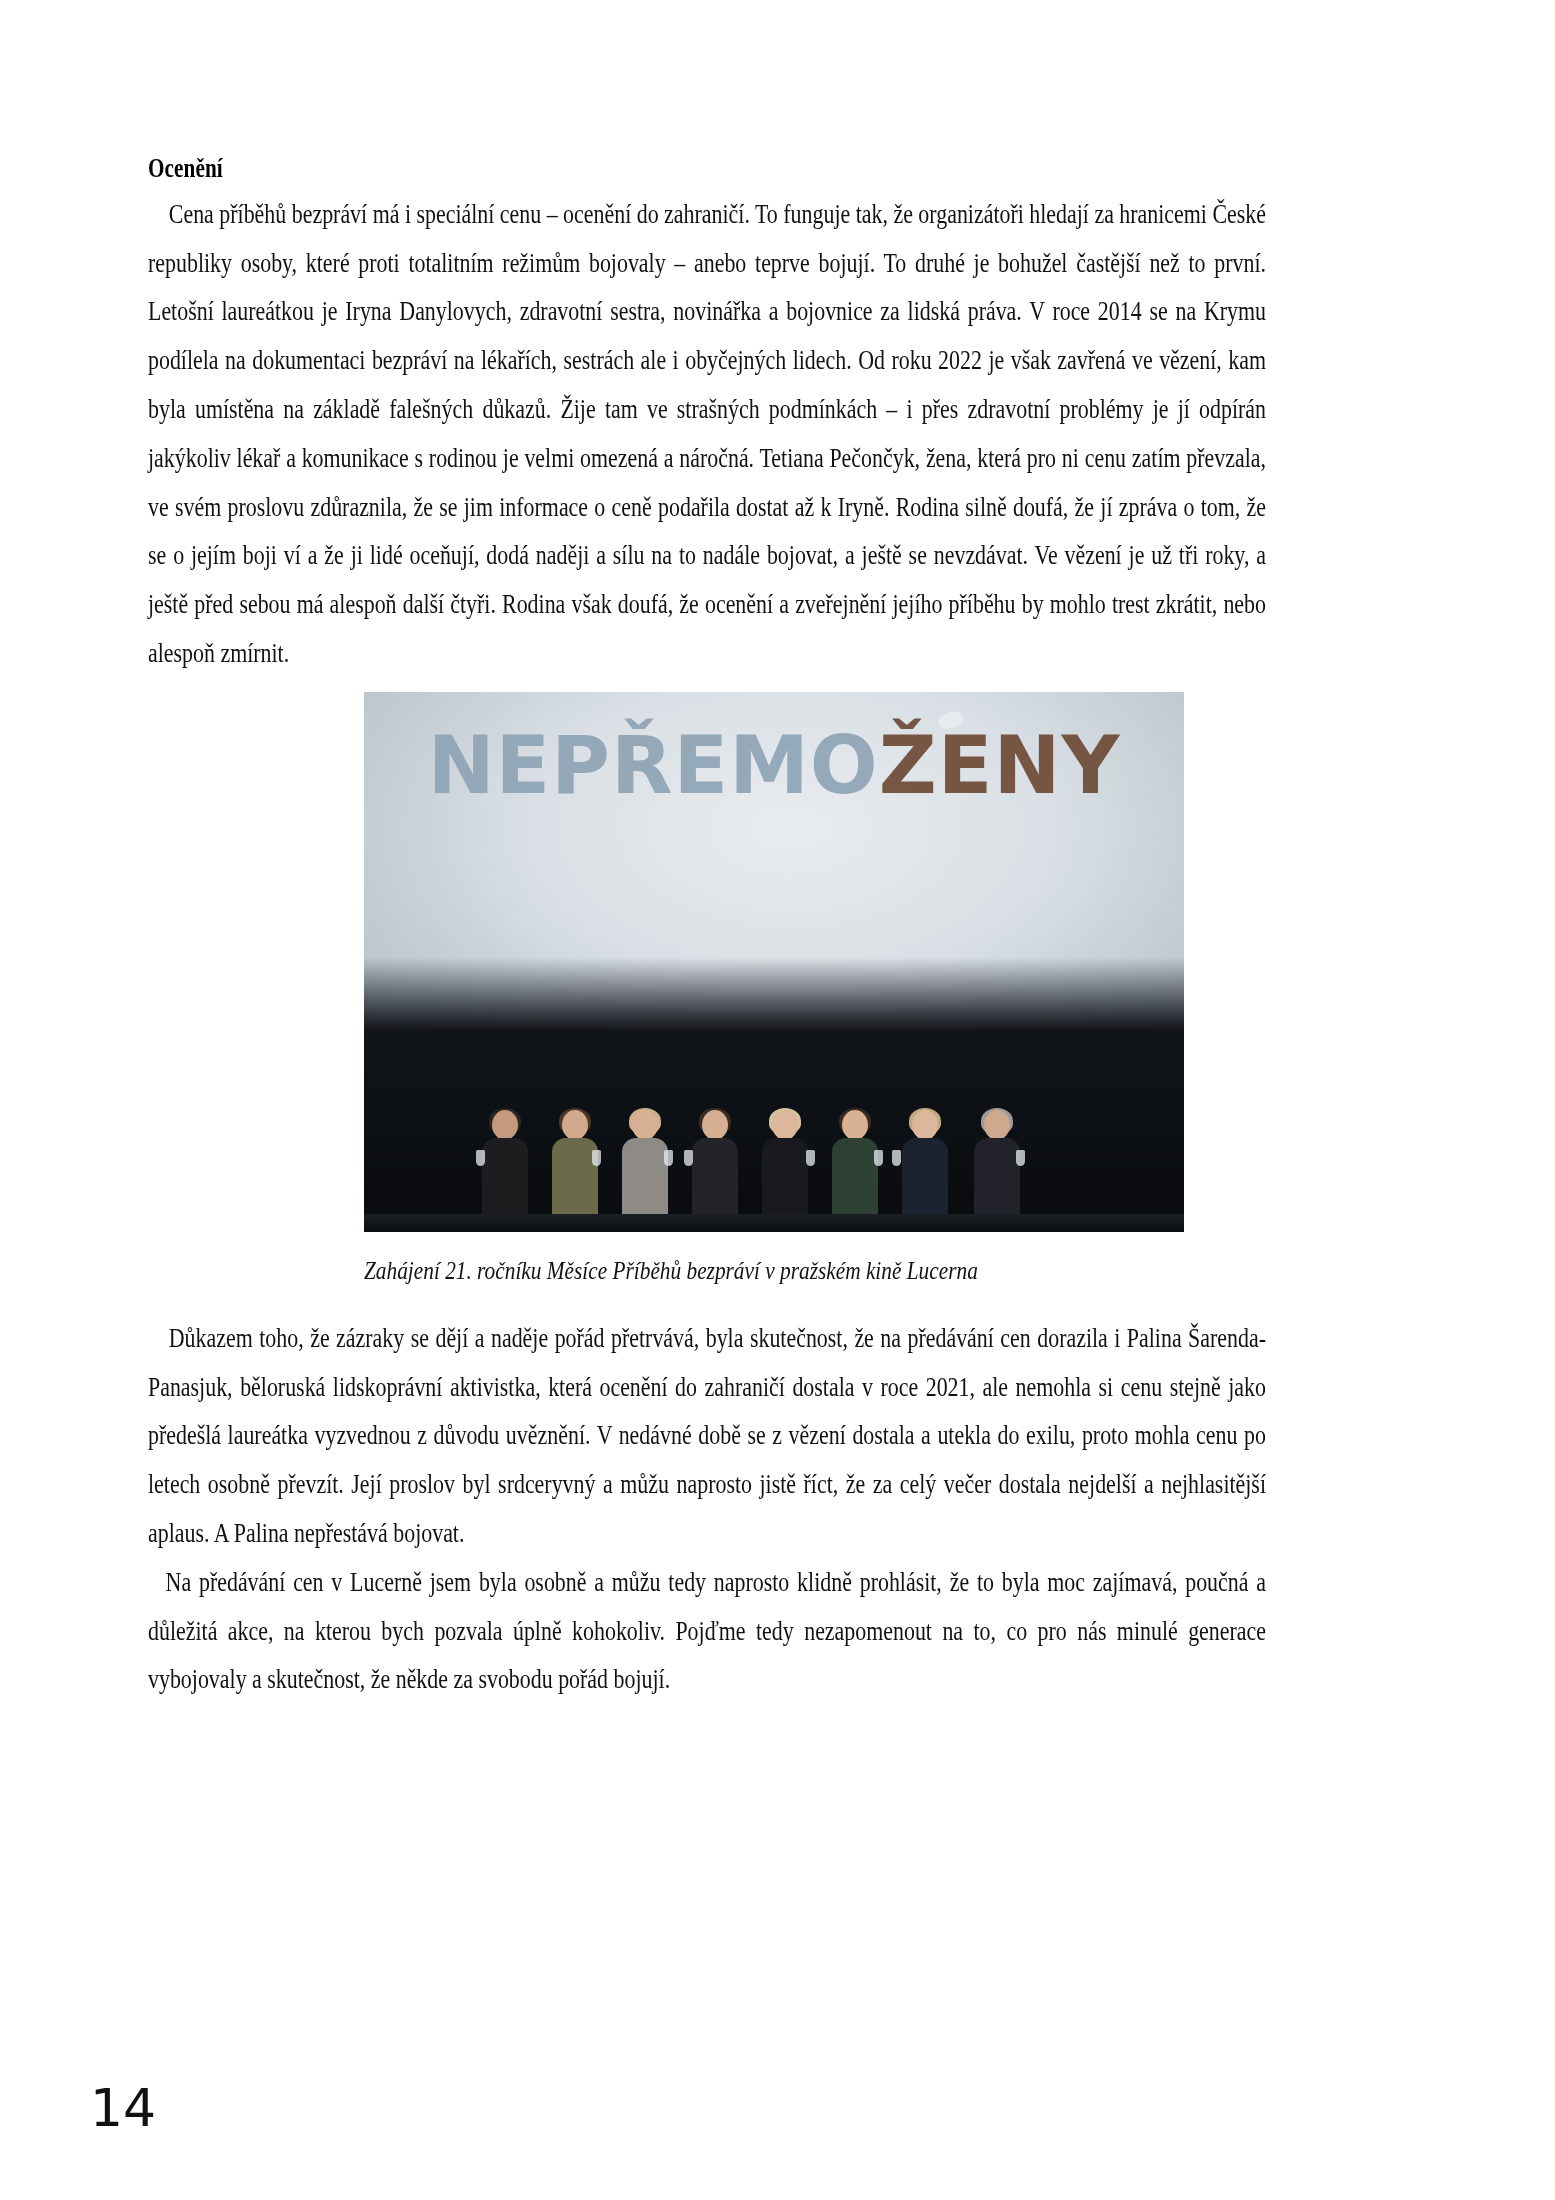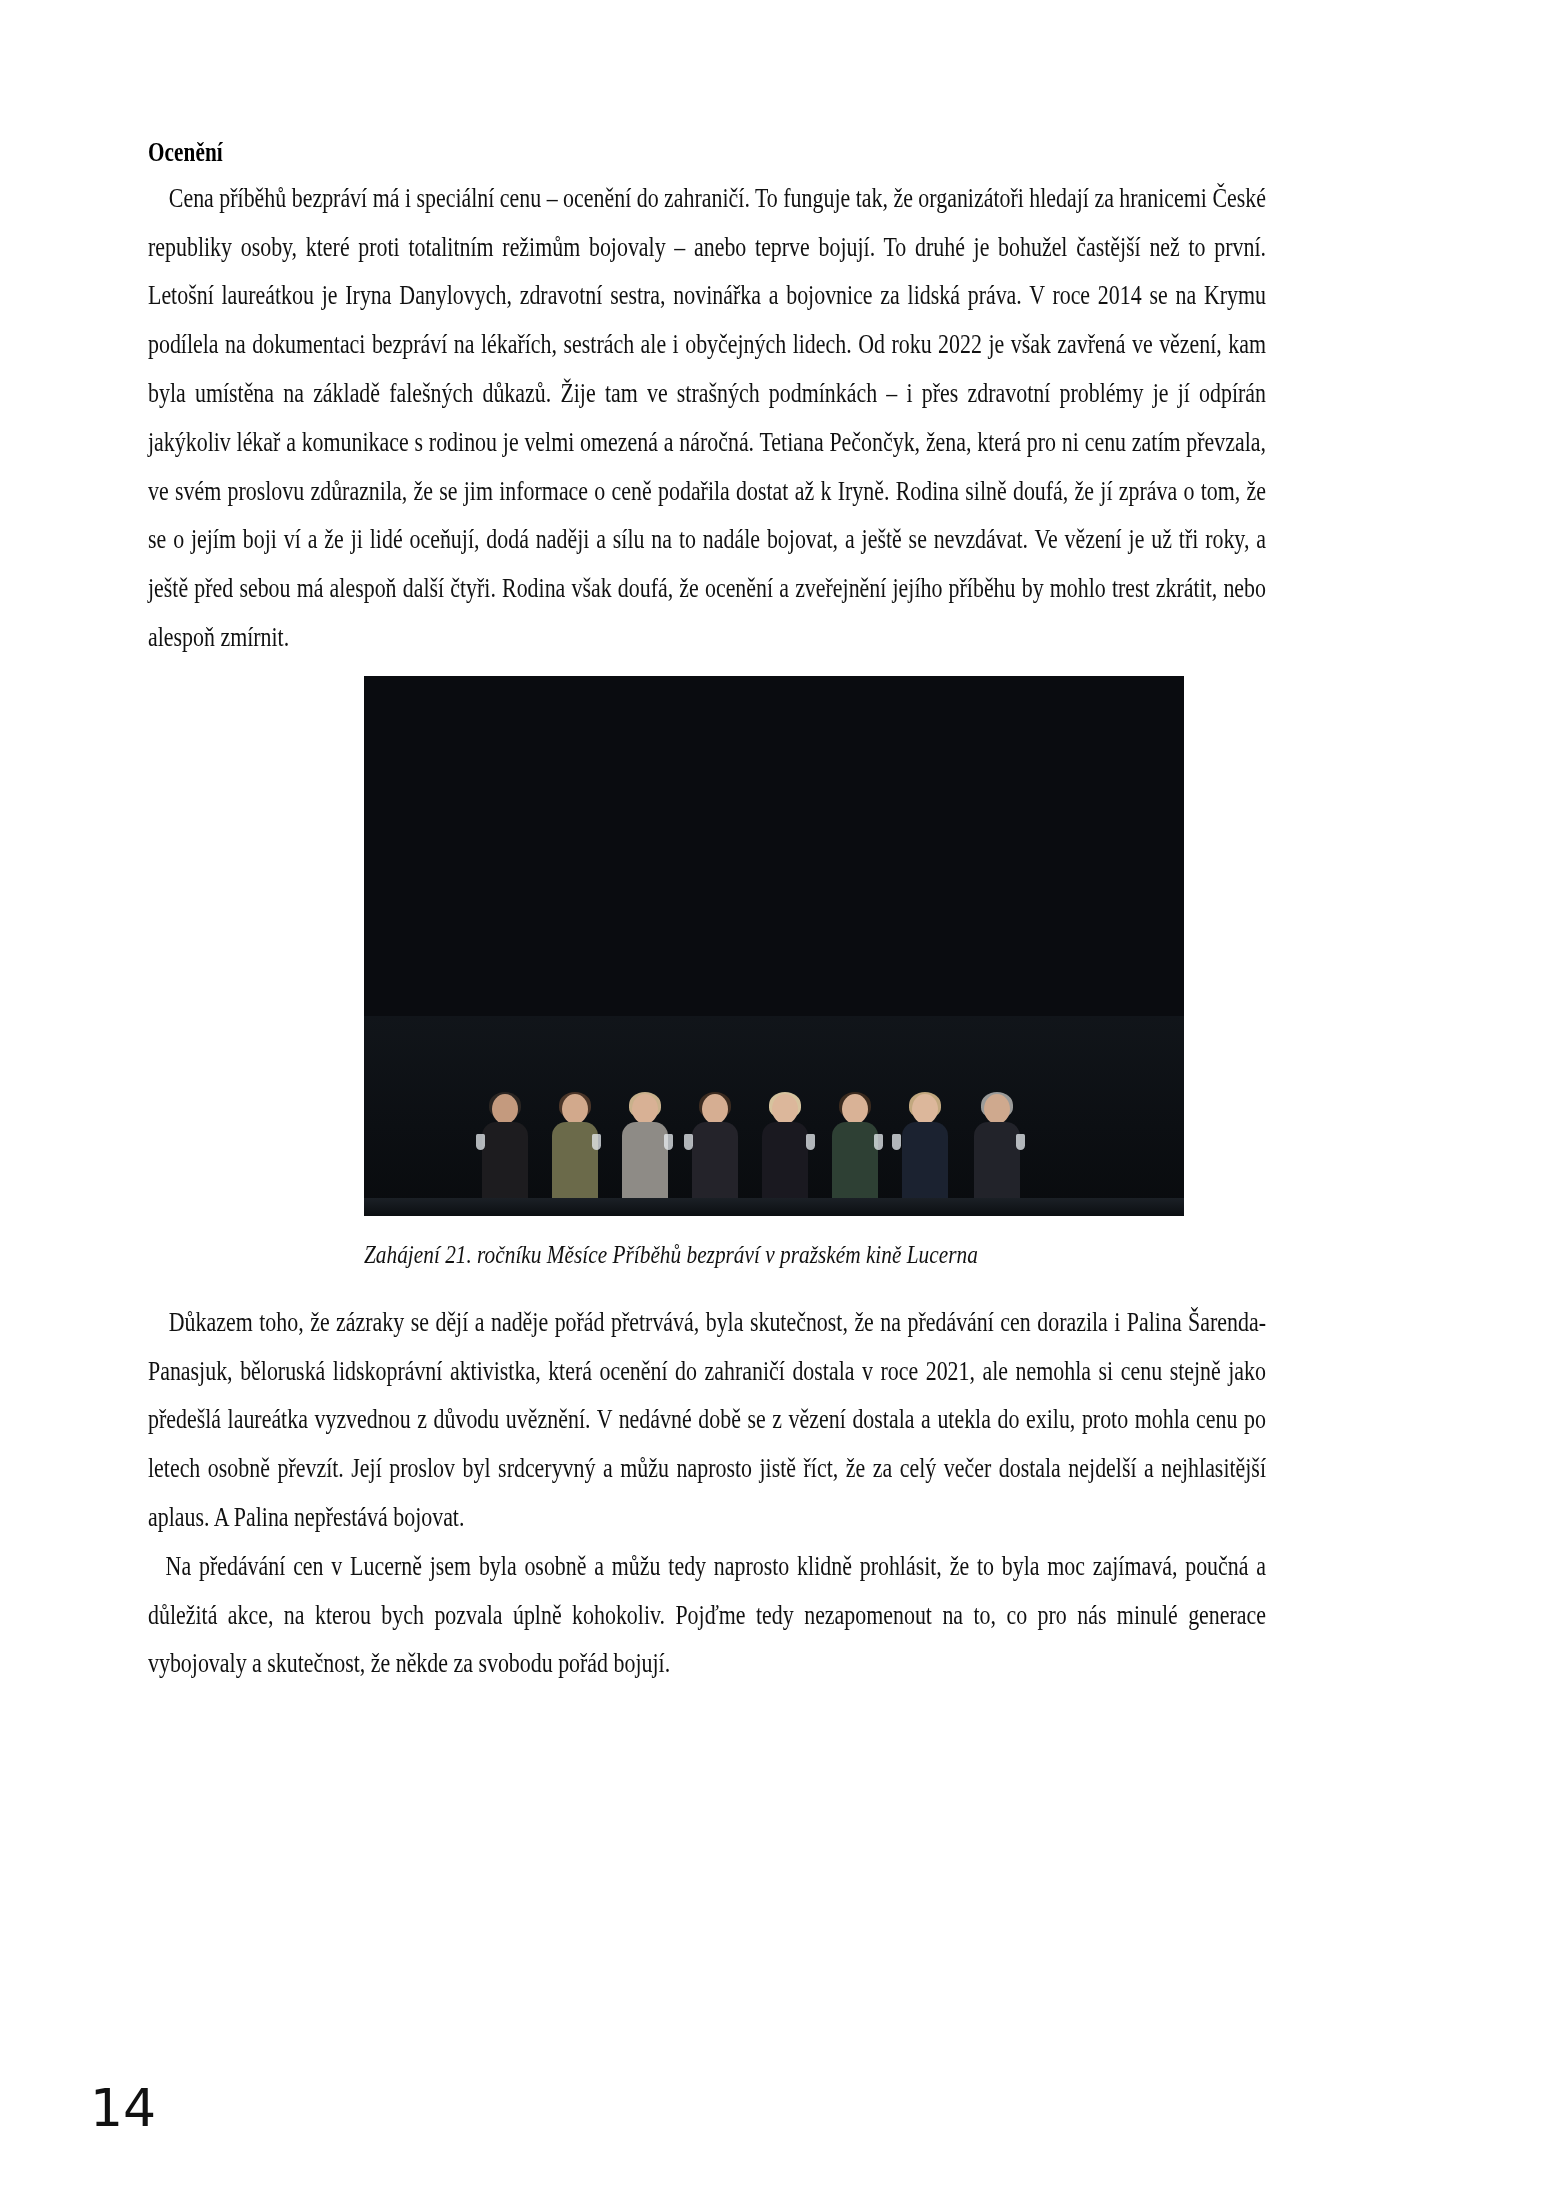--- a/index.html
+++ b/index.html
@@ -12,21 +12,21 @@
     position: relative;
     width: 1555px;
     height: 2200px;
     background: #ffffff;
     overflow: hidden;
     box-sizing: border-box;
   }
   .content {
     position: absolute;
     left: 148px;
-    top: 136px;
+    top: 152px;
     width: 1118px;
   }
   
   .heading {
     font-family: "Liberation Serif", "DejaVu Serif", serif;
     font-weight: bold;
     font-size: 26.5px;
     line-height: 1.28;
     color: #000000;
     letter-spacing: 0.1px;
@@ -181,20 +181,26 @@
 
     <h2 class="heading">Ocenění</h2>
 
     <p class="para indent">Cena příběhů bezpráví má i speciální cenu – ocenění do zahraničí. To funguje tak, že organizátoři hledají za hranicemi České republiky osoby, které proti totalitním režimům bojovaly – anebo teprve bojují. To druhé je bohužel častější než to první. Letošní laureátkou je Iryna Danylovych, zdravotní sestra, novinářka a bojovnice za lidská práva. V roce 2014 se na Krymu podílela na dokumentaci bezpráví na lékařích, sestrách ale i obyčejných lidech. Od roku 2022 je však zavřená ve vězení, kam byla umístěna na základě falešných důkazů. Žije tam ve strašných podmínkách – i přes zdravotní problémy je jí odpírán jakýkoliv lékař a komunikace s rodinou je velmi omezená a náročná. Tetiana Pečončyk, žena, která pro ni cenu zatím převzala, ve svém proslovu zdůraznila, že se jim informace o ceně podařila dostat až k Iryně. Rodina silně doufá, že jí zpráva o tom, že se o jejím boji ví a že ji lidé oceňují, dodá naději a sílu na to nadále bojovat, a ještě se nevzdávat. Ve vězení je už tři roky, a ještě před sebou má alespoň další čtyři. Rodina však doufá, že ocenění a zveřejnění jejího příběhu by mohlo trest zkrátit, nebo alespoň zmírnit.</p>
 
     <div class="figure">
 
       <div class="photo-wrap">
         <div class="photo">
 
+          <div class="screen">
+            <div class="screen-text">
+              <span>NEPŘEMO</span><span class="part-b">ŽENY</span>
+            </div>
+            <div class="bird"></div>
+          </div>
 
           <div class="stage">
             <div class="people">
 
               <div class="person" style="left:108px;">
                 <div class="hair" style="background:#2a2522;"></div>
                 <div class="head" style="background:#c49a7e;"></div>
                 <div class="body" style="background:#1d1c1f;"></div>
                 <div class="glass" style="left:4px;"></div>
               </div>

